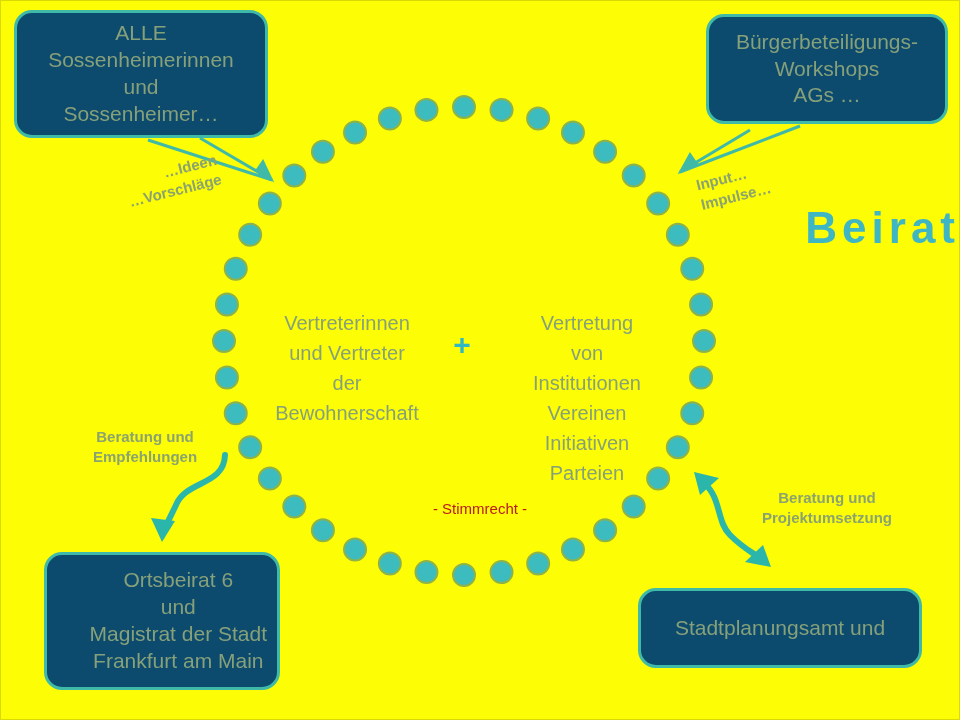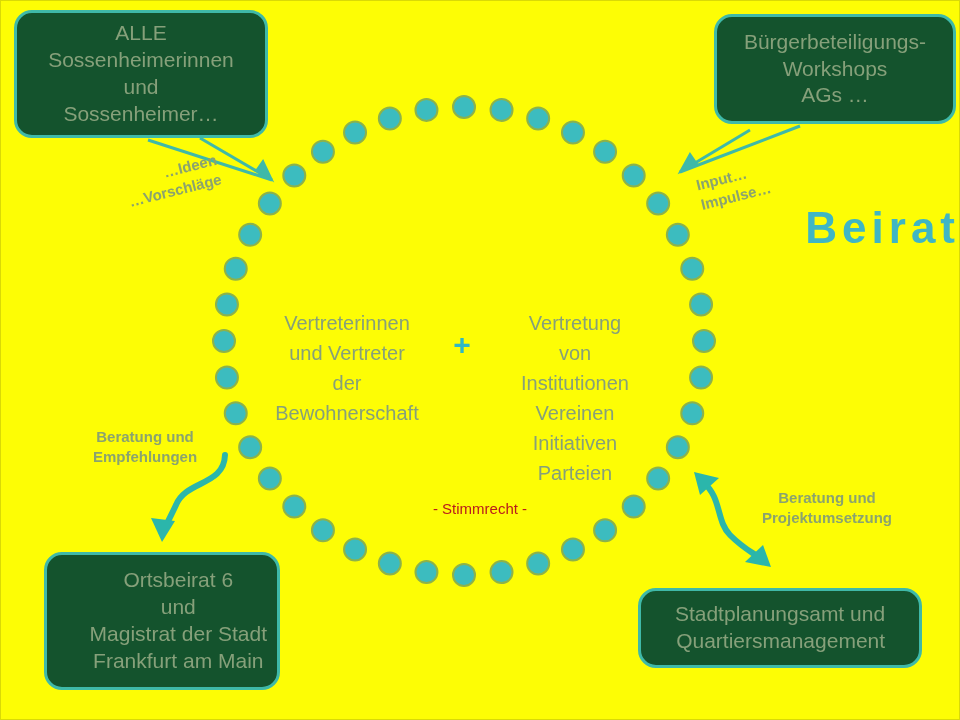--- a/index.html
+++ b/index.html
@@ -34,40 +34,39 @@
   .dots-layer { z-index: 1; }
   .lines-layer { z-index: 3; }
 
   
   .box {
     position: absolute;
     z-index: 4;
     box-sizing: border-box;
     border: 3px solid #3fb9a8;
     border-radius: 18px;
-    background: #14532d;
+    background: #0c4a6e;
     display: flex;
     align-items: center;
     justify-content: center;
     text-align: center;
     color: #86a07a;
     line-height: 1.28;
   }
   .box-inner { padding: 4px 10px; }
 
   #bubble-citizens {
     left: 14px; top: 10px;
     width: 254px; height: 128px;
     font-size: 21px;
   }
   #bubble-workshops {
     left: 706px; top: 14px;
     width: 242px; height: 110px;
     font-size: 21px;
-    margin-left: 8px;
   }
   #box-ortsbeirat {
     left: 44px; top: 552px;
     width: 236px; height: 138px;
     font-size: 21px;
     justify-content: flex-end;
   }
   #box-stadtplanung {
     left: 638px; top: 588px;
     width: 284px; height: 80px;
@@ -91,21 +90,21 @@
 
   .center-col {
     position: absolute;
     z-index: 4;
     text-align: center;
     color: #86a07a;
     font-size: 20px;
     line-height: 1.5;
   }
   #col-left  { left: 252px; top: 308px; width: 190px; }
-  #col-right { left: 480px; top: 308px; width: 190px; }
+  #col-right { left: 492px; top: 308px; width: 190px; }
 
   #plus-sign {
     position: absolute;
     z-index: 4;
     left: 440px; top: 330px;
     width: 44px;
     text-align: center;
     font-size: 30px;
     font-weight: bold;
     color: #2fb8c4;
@@ -269,21 +268,20 @@
       <div>Ortsbeirat 6</div>
       <div>und</div>
       <div>Magistrat der Stadt</div>
       <div>Frankfurt am Main</div>
     </div>
   </div>
 
   <div class="box" id="box-stadtplanung">
     <div class="box-inner">
       <div>Stadtplanungsamt und</div>
-      <div>Quartiersmanagement</div>
     </div>
   </div>
 
   <div class="annot" id="annot-ideen">
     <div>…Ideen</div>
     <div>…Vorschläge</div>
   </div>
 
   <div class="annot" id="annot-input">
     <div>Input…</div>

